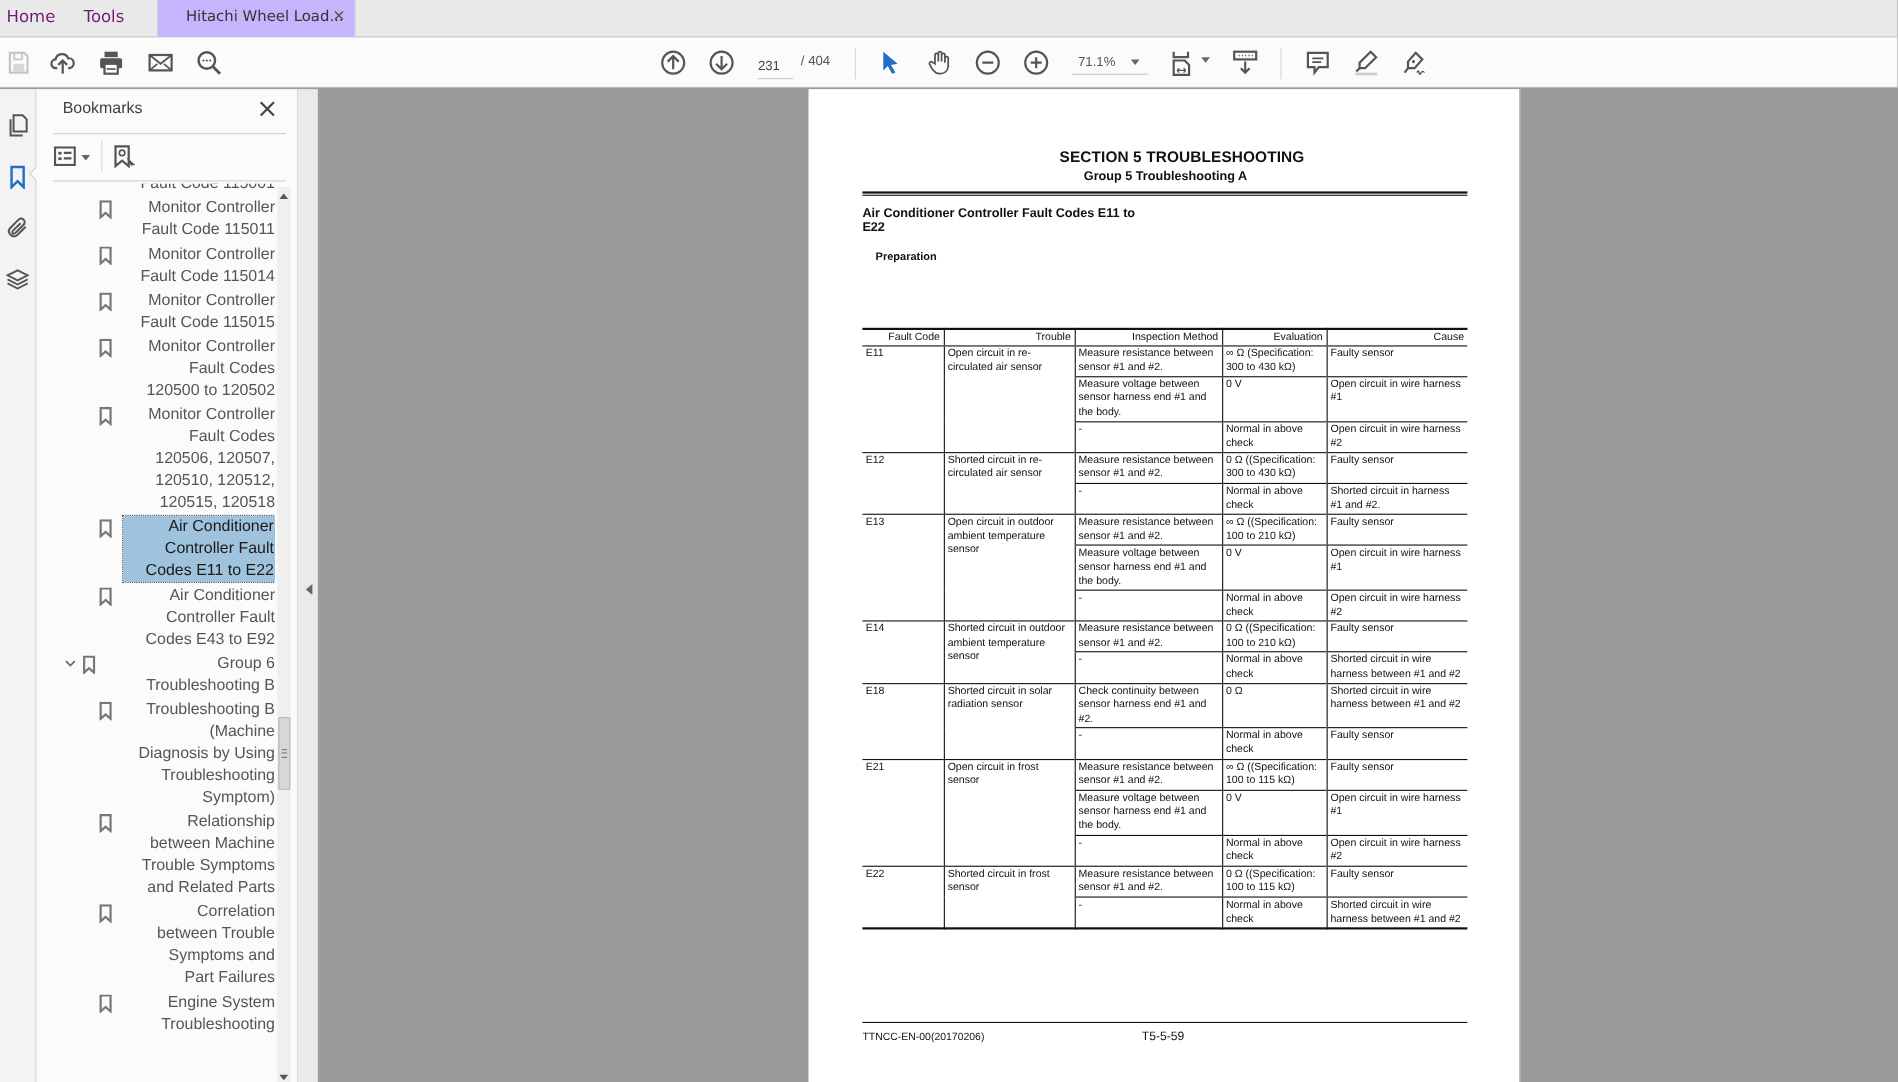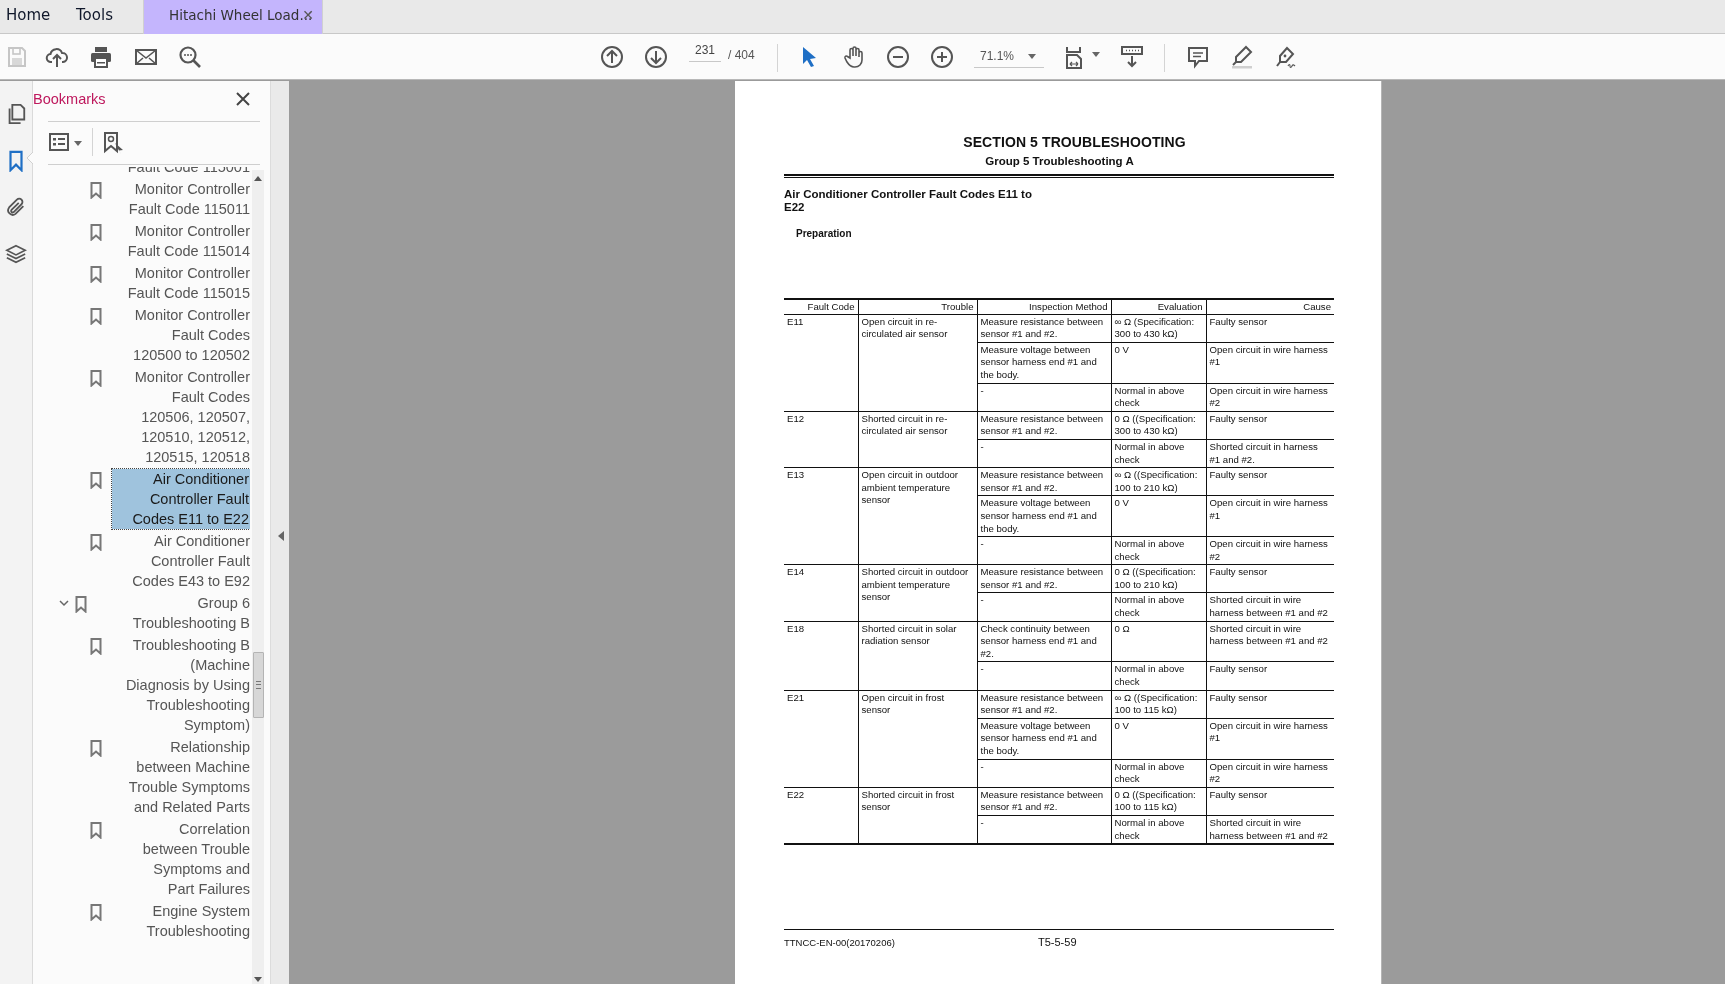--- a/index.html
+++ b/index.html
@@ -1,41 +1,41 @@
 <!DOCTYPE html>
 <html><head>
 <meta charset="utf-8">
 <style>
   * { box-sizing: border-box; margin: 0; padding: 0; }
   html, body { width: 1725px; height: 984px; overflow: hidden; background: #9b9b9b; font-family: "DejaVu Sans", "Liberation Sans", sans-serif; }
 
   
   .tabbar { position: absolute; left: 0; top: 0; width: 1725px; height: 34px; background: #e9e9e9; border-bottom: 1px solid #c8c8c8; }
-  .tab-nav { position: absolute; top: 0; height: 33px; line-height: 31px; font-size: 15px; color: #0f172a; }
+  .tab-nav { position: absolute; top: 0; height: 33px; line-height: 31px; font-size: 15px; color: #701a75; }
   .tab-doc { position: absolute; left: 143px; top: 0; width: 180px; height: 34px; background: #c4b5fd; border-left: 1px solid #d0d0d0; border-right: 1px solid #d0d0d0; font-size: 13.5px; color: #333; line-height: 31px; padding-left: 25px; }
   .tab-doc .close { position: absolute; right: 8px; top: 0; font-size: 14px; color: #555; }
 
   
   .toolbar { position: absolute; left: 0; top: 34px; width: 1725px; height: 46px; background: #fbfbfb; border-bottom: 1px solid #b8b8b8; }
   .tb-icon { position: absolute; top: 10px; width: 26px; height: 26px; display: flex; align-items: center; justify-content: center; }
   .tb-icon svg { width: 24px; height: 24px; }
-  .page-input { position: absolute; left: 689px; top: 4px; width: 32px; height: 24px; border: none; border-bottom: 1px solid #c8c8c8; background: transparent; text-align: center; font-size: 12px; color: #444; font-family: "Liberation Sans", sans-serif; }
+  .page-input { position: absolute; left: 689px; top: 14px; width: 32px; height: 24px; border: none; border-bottom: 1px solid #c8c8c8; background: transparent; text-align: left; font-size: 12px; color: #444; font-family: "Liberation Sans", sans-serif; }
   .page-total { position: absolute; left: 728px; top: 14px; font-size: 12px; color: #555; font-family: "Liberation Sans", sans-serif; }
   .zoom-val { position: absolute; left: 974px; top: 10px; width: 70px; height: 24px; border-bottom: 1px solid #c8c8c8; font-size: 12px; color: #555; padding: 5px 0 0 6px; font-family: "Liberation Sans", sans-serif; }
   .zoom-caret { position: absolute; left: 1028px; top: 20px; width: 0; height: 0; border-left: 4px solid transparent; border-right: 4px solid transparent; border-top: 5px solid #666; }
   .tb-sep { position: absolute; top: 10px; width: 1px; height: 28px; background: #d4d4d4; }
 
   
   .rail { position: absolute; left: 0; top: 81px; width: 33px; height: 903px; background: #f3f3f3; border-right: 1px solid #dadada; }
   .rail-icon { position: absolute; left: 3px; width: 26px; height: 26px; display: flex; align-items: center; justify-content: center; }
   .rail-pointer { position: absolute; left: 27px; top: 151px; width: 10px; height: 14px; }
 
   
   .panel { position: absolute; left: 33px; top: 81px; width: 237px; height: 903px; background: #fbfbfb; }
-  .panel-title { position: absolute; left: 0; top: 10px; font-size: 14.5px; color: #be185d; font-family: "Liberation Sans", sans-serif; }
+  .panel-title { position: absolute; left: 24px; top: 10px; font-size: 14.5px; color: #404040; font-family: "Liberation Sans", sans-serif; }
   .panel-close { position: absolute; left: 200px; top: 8px; width: 20px; height: 20px; }
   .panel-hr { position: absolute; left: 15px; width: 212px; height: 1px; background: #cfcfcf; }
   .panel-tools { position: absolute; left: 15px; top: 42px; height: 40px; }
   .list { position: absolute; left: 15px; top: 86px; width: 202px; height: 817px; overflow: hidden; text-align: right; }
   .bm { position: absolute; font-size: 14.5px; line-height: 20px; color: #555; font-family: "Liberation Sans", sans-serif; }
   .bm .bm-icon { position: absolute; left: -23px; top: 3px; width: 12px; height: 17px; }
   .bm .label { display: block; }
   .bm.selected .label { background: #9fc3dd; outline: 1px dotted #444; color: #1a1a1a; padding: 0 1px; margin-left: -1px; }
   .expander { position: absolute; width: 10px; height: 10px; }
 

